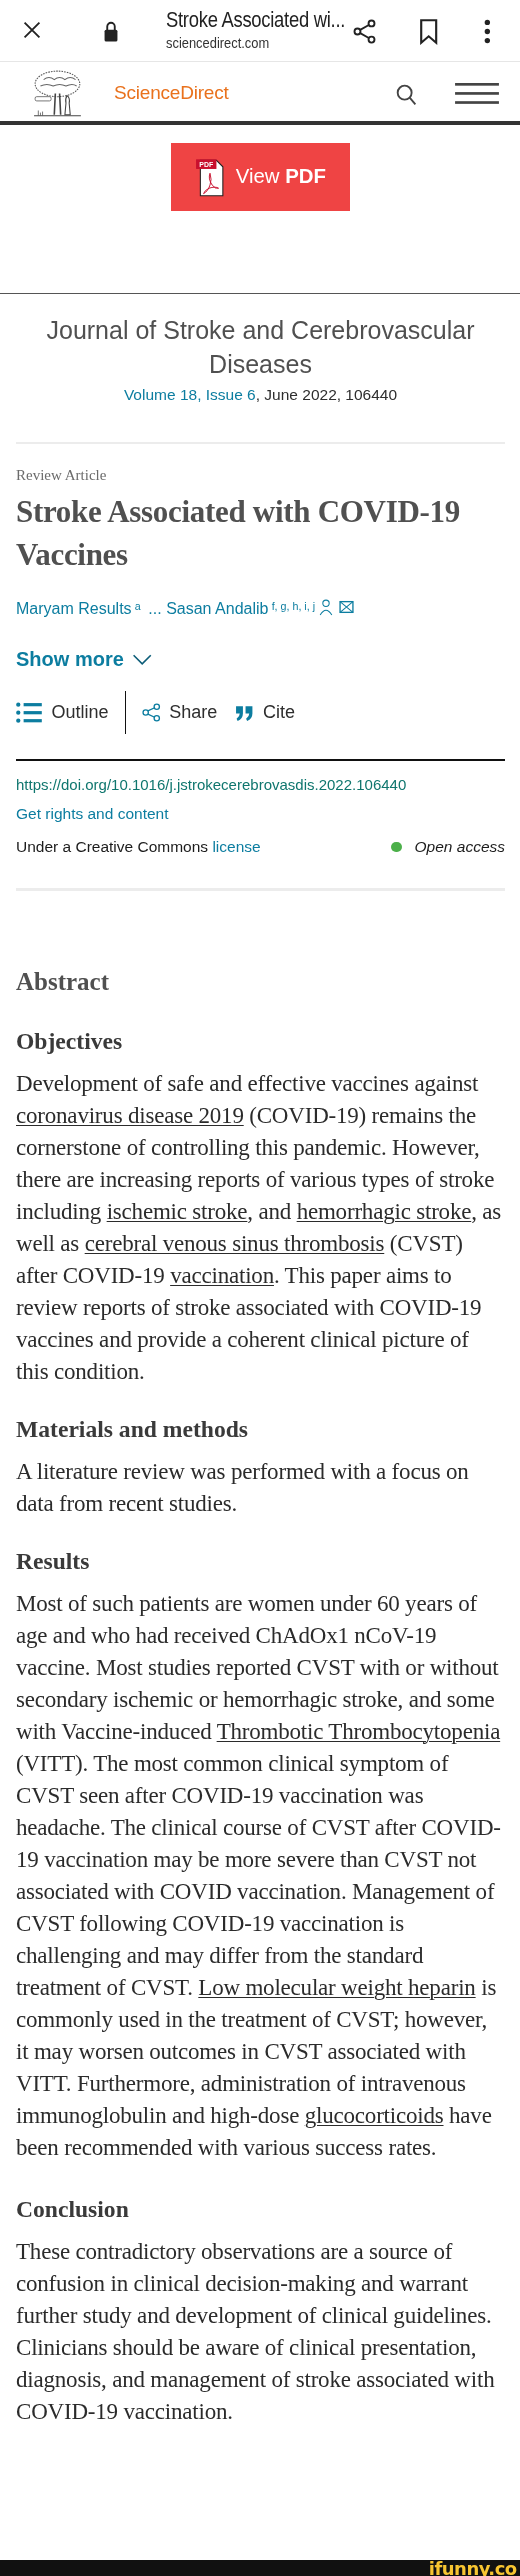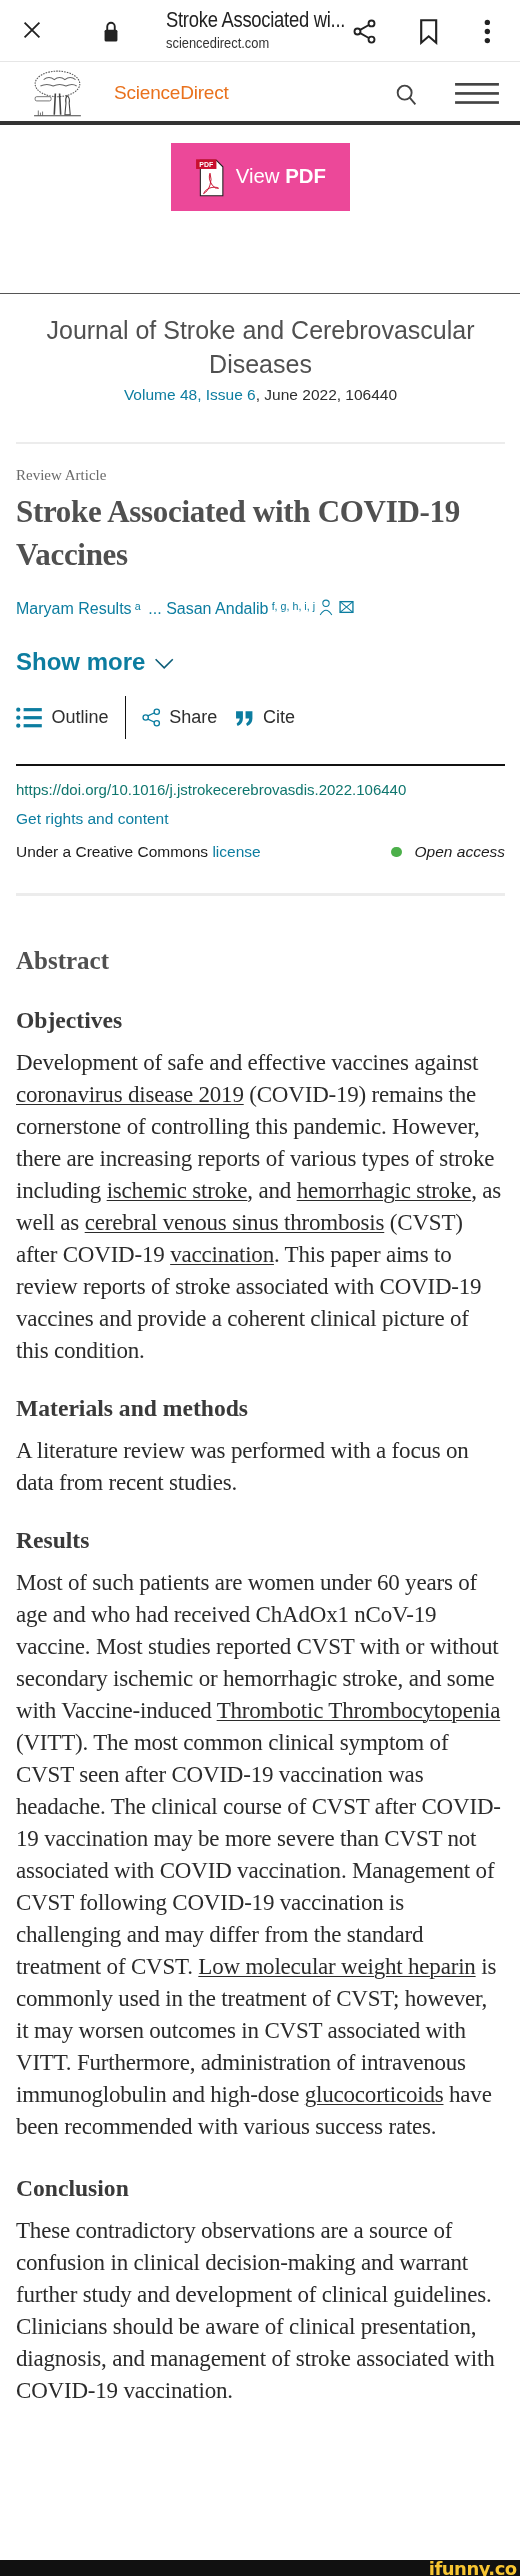--- a/index.html
+++ b/index.html
@@ -16,57 +16,57 @@
     .chrome .action { position: absolute; top: 15px; width: 32px; height: 32px; display: flex; align-items: center; justify-content: center; }
 
     
     .site-header { height: 63px; display: flex; align-items: center; position: relative; border-bottom: 4.8px solid #333333; }
     .site-logo { position: absolute; left: 33px; top: 7.5px; width: 50px; height: 48px; }
     .site-name { position: absolute; left: 114px; top: 20.4px; font-size: 19px; color: #e9711c; letter-spacing: -0.2px; }
     .hdr-icon { position: absolute; display: flex; align-items: center; justify-content: center; }
 
     
     .download-block { height: 169px; position: relative; border-bottom: 1.1px solid #555; }
-    .view-pdf { position: absolute; left: 171px; top: 17.7px; width: 179px; height: 68px; background: #ec4899; display: flex; align-items: center; justify-content: center; cursor: pointer; }
+    .view-pdf { position: absolute; left: 171px; top: 17.7px; width: 179px; height: 68px; background: #ef4444; display: flex; align-items: center; justify-content: center; cursor: pointer; }
     .view-pdf .pdf-icon { width: 30px; height: 40px; margin-right: 10.7px; position: relative; }
     .view-pdf .label { color: #ffffff; font-size: 20.4px; }
     .view-pdf .label b { font-weight: bold; }
     .download-issue { position: absolute; left: 0; right: 0; top: 106px; text-align: center; font-size: 20px; color: #0c7da0; }
 
     
     .journal { text-align: center; padding-top: 19px; }
     .journal-name { font-size: 25px; color: #505050; line-height: 34px; padding: 0 43px; }
     .journal-meta { font-size: 15.5px; line-height: 21.4px; margin-top: 3.2px; color: #2e2e2e; }
     .journal-meta .link { color: #0c7da0; }
     .rule-light { margin: 36px 16px 0 16px; height: 2.7px; background: #ececec; }
 
     .content { padding: 0 16px; }
     .article-type { font-family: "Liberation Serif", serif; font-size: 15px; color: #6b6b6b; margin-top: 22.5px; }
     .article-title { font-family: "Liberation Serif", serif; font-size: 31px; color: #505050; line-height: 43px; margin-top: 6.4px; letter-spacing: -0.3px; }
     .authors { font-size: 16px; color: #0c7da0; margin-top: 21.4px; display: flex; align-items: center; flex-wrap: wrap; }
     .authors sup { font-size: 10.7px; margin: 0 3.2px 0 3.2px; position: relative; top: -2.1px; }
-    .show-more { font-size: 24px; color: #0c7da0; font-weight: bold; margin-top: 28px; display: inline-flex; align-items: center; cursor: pointer; }
+    .show-more { font-size: 20px; color: #0c7da0; font-weight: bold; margin-top: 28px; display: inline-flex; align-items: center; cursor: pointer; }
     .show-more .chev { margin-left: 8.6px; }
 
     .toolbar { display: flex; align-items: center; margin-top: 20.4px; height: 44px; }
     .tool { display: flex; align-items: center; font-size: 18px; color: #2e2e2e; cursor: pointer; }
     .tool .ico { margin-right: 8.6px; display: flex; align-items: center; }
     .toolbar .divider { width: 1.1px; height: 43px; background: #111; margin: 0 16px; }
 
     .rule-dark { height: 2.7px; background: #111; margin-top: 23.6px; }
 
     .doi { font-size: 15px; color: #0f766e; margin-top: 15px; }
     .rights { font-size: 15.5px; color: #0c7da0; margin-top: 11.8px; }
     .license-row { display: flex; align-items: center; justify-content: space-between; margin-top: 15px; font-size: 15.5px; color: #1c1c1c; }
     .license-row .lic-link { color: #0c7da0; }
     .open-access { display: flex; align-items: center; font-style: italic; }
     .open-access .dot { width: 10.7px; height: 10.7px; border-radius: 50%; background: #4cb04a; margin-right: 13px; }
 
     .section-h { font-family: "Liberation Serif", serif; color: #505050; }
-    .abstract-h { font-size: 25px; margin-top: 51px; }
+    .abstract-h { font-size: 25px; margin-top: 77px; }
     .sub-h { font-size: 23.6px; color: #3a3a3a; }
     .para { font-family: "Liberation Serif", serif; font-size: 23px; line-height: 32px; color: #2b2b2b; letter-spacing: -0.2px; }
     .para u { text-decoration: underline; text-decoration-thickness: 1.1px; text-underline-offset: 2.1px; }
 
     .watermark { position: absolute; left: 0; right: 0; bottom: 0; height: 16px; background: #111; }
     .watermark .wm-text { position: absolute; right: 4.3px; top: -2.1px; font-size: 18px; font-weight: bold; color: #f7c531; font-family: "DejaVu Sans", sans-serif; letter-spacing: -0.5px; }
   </style>
 </head>
 <body>
 
@@ -146,21 +146,21 @@
         <path d="M28 30 q-4 10 4 22 q6 8 12 6 q-6 -4 -18 0 q-8 4 -10 10 q8 -4 12 -16 q4 -10 0 -22" fill="none" stroke="#c8102e" stroke-width="1.8"></path>
       </svg>
     </div>
     <div class="label"><span>View </span><b>PDF</b></div>
   </div>
 </div>
 
 <div class="journal">
   <div class="journal-name">Journal of Stroke and Cerebrovascular Diseases</div>
   <div class="journal-meta">
-    <span class="link">Volume 48</span><span class="link">, </span><span class="link">Issue 6</span><span>, June 2022, 106440</span>
+    <span class="link">Volume 18</span><span class="link">, </span><span class="link">Issue 6</span><span>, June 2022, 106440</span>
   </div>
 </div>
 <div class="rule-light"></div>
 
 <div class="content">
   <div class="article-type">Review Article</div>
   <h1 class="article-title">Stroke Associated with COVID-19 Vaccines</h1>
 
   <div class="authors">
     <span>Maryam Results</span>

